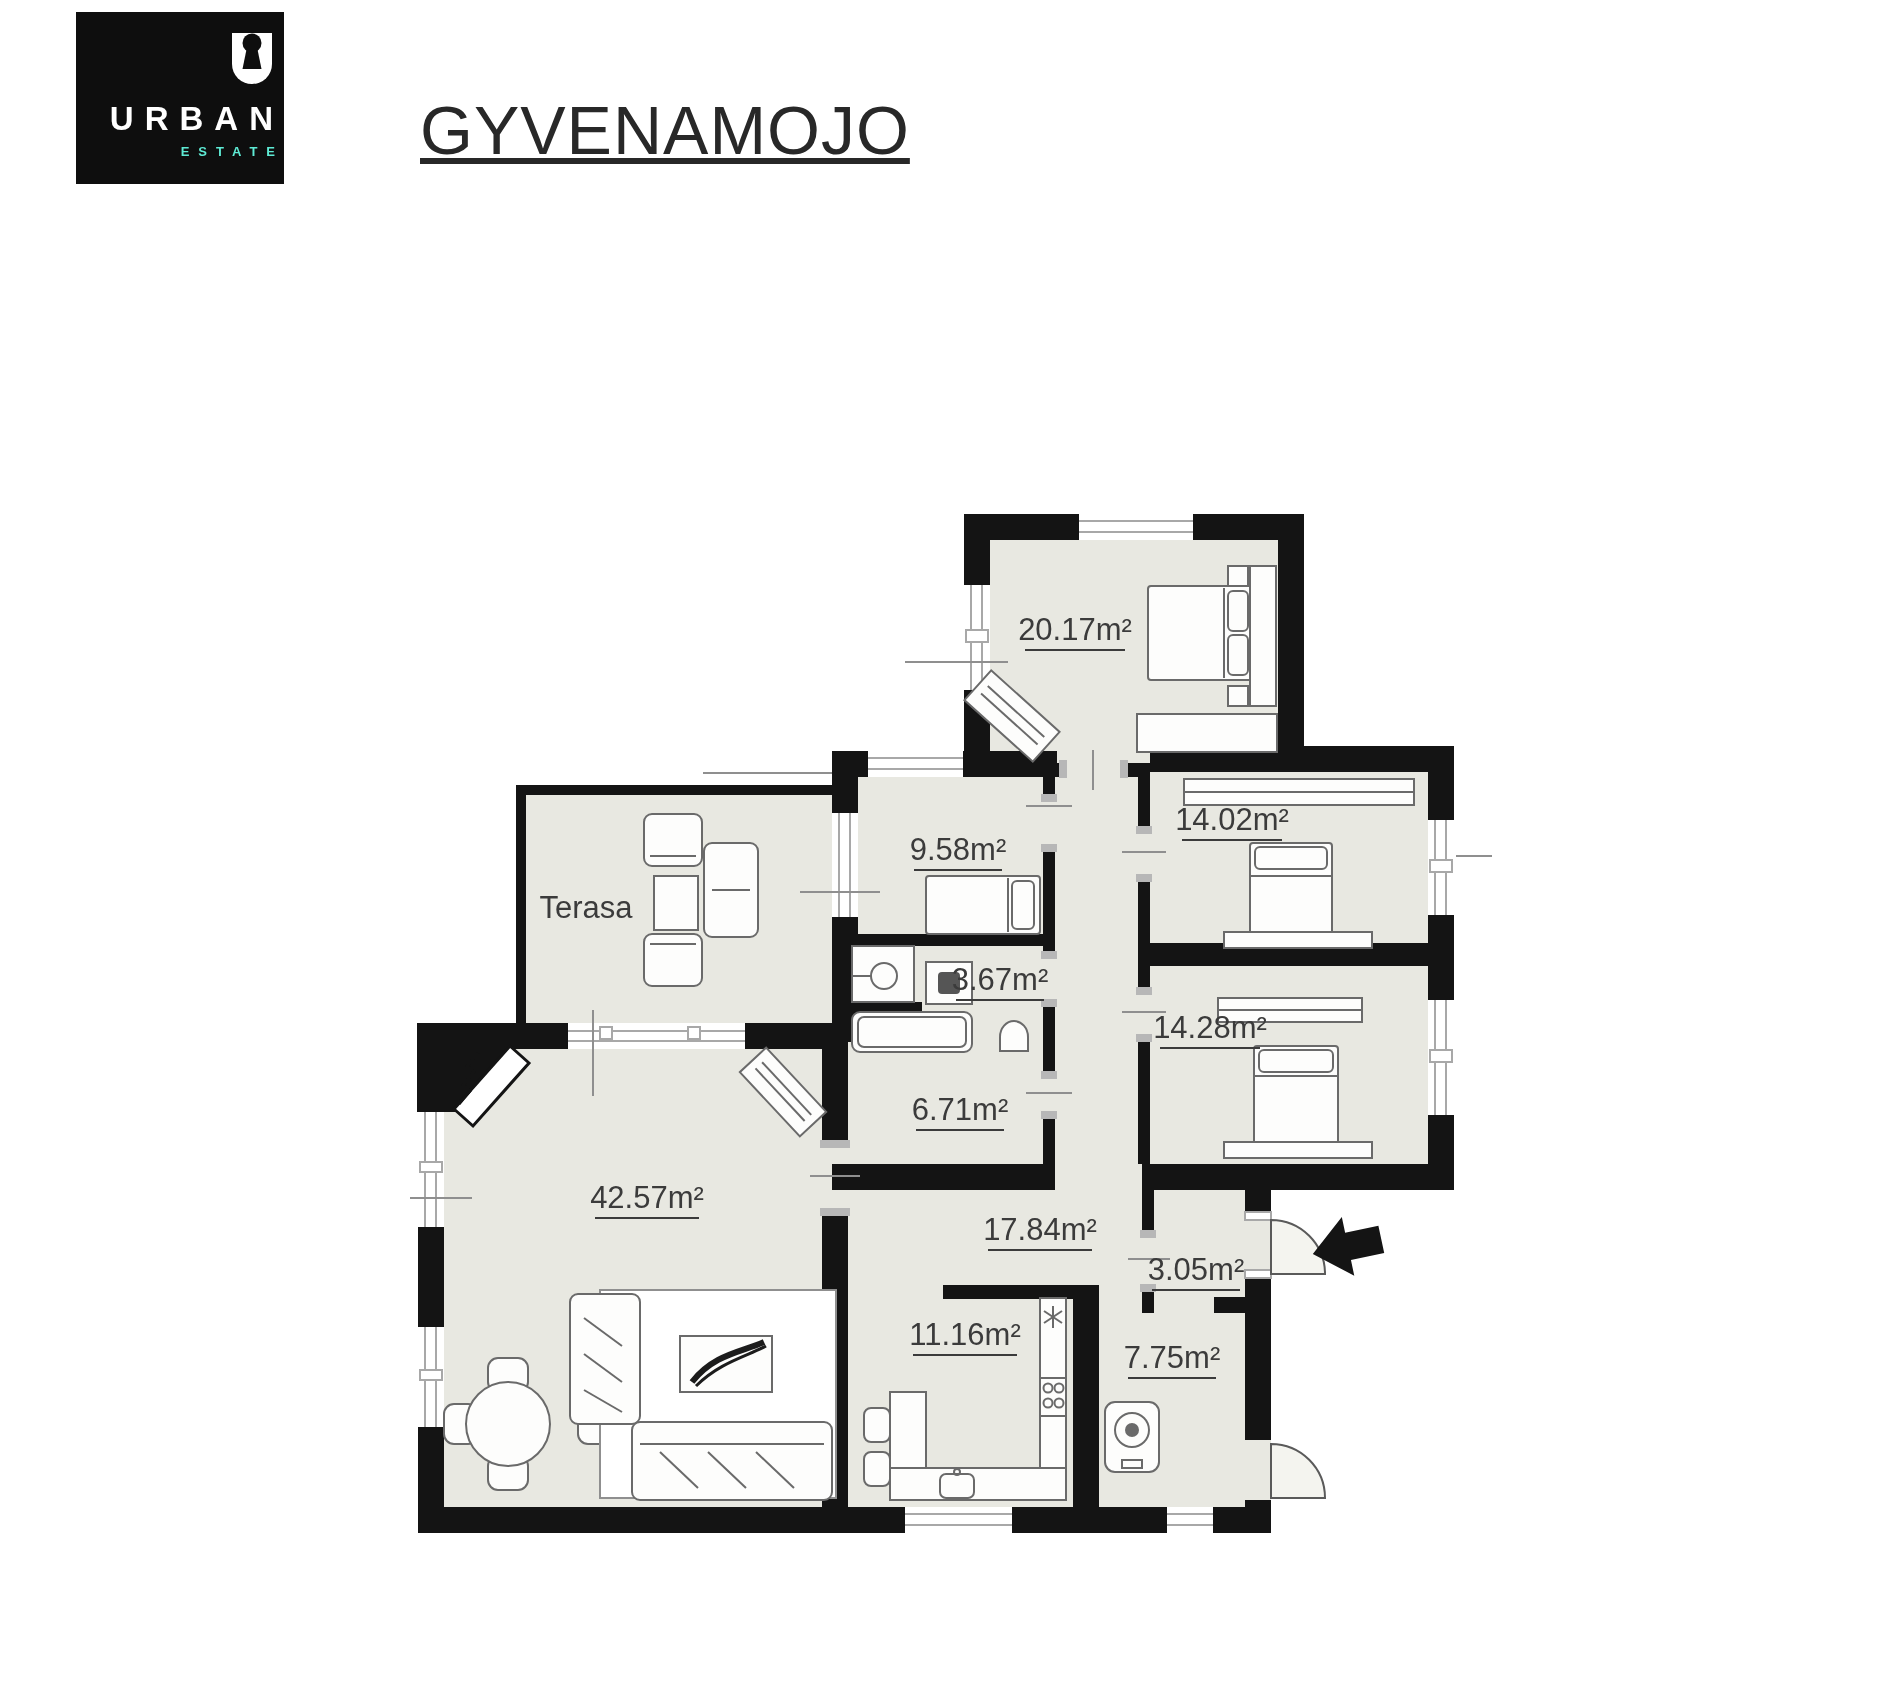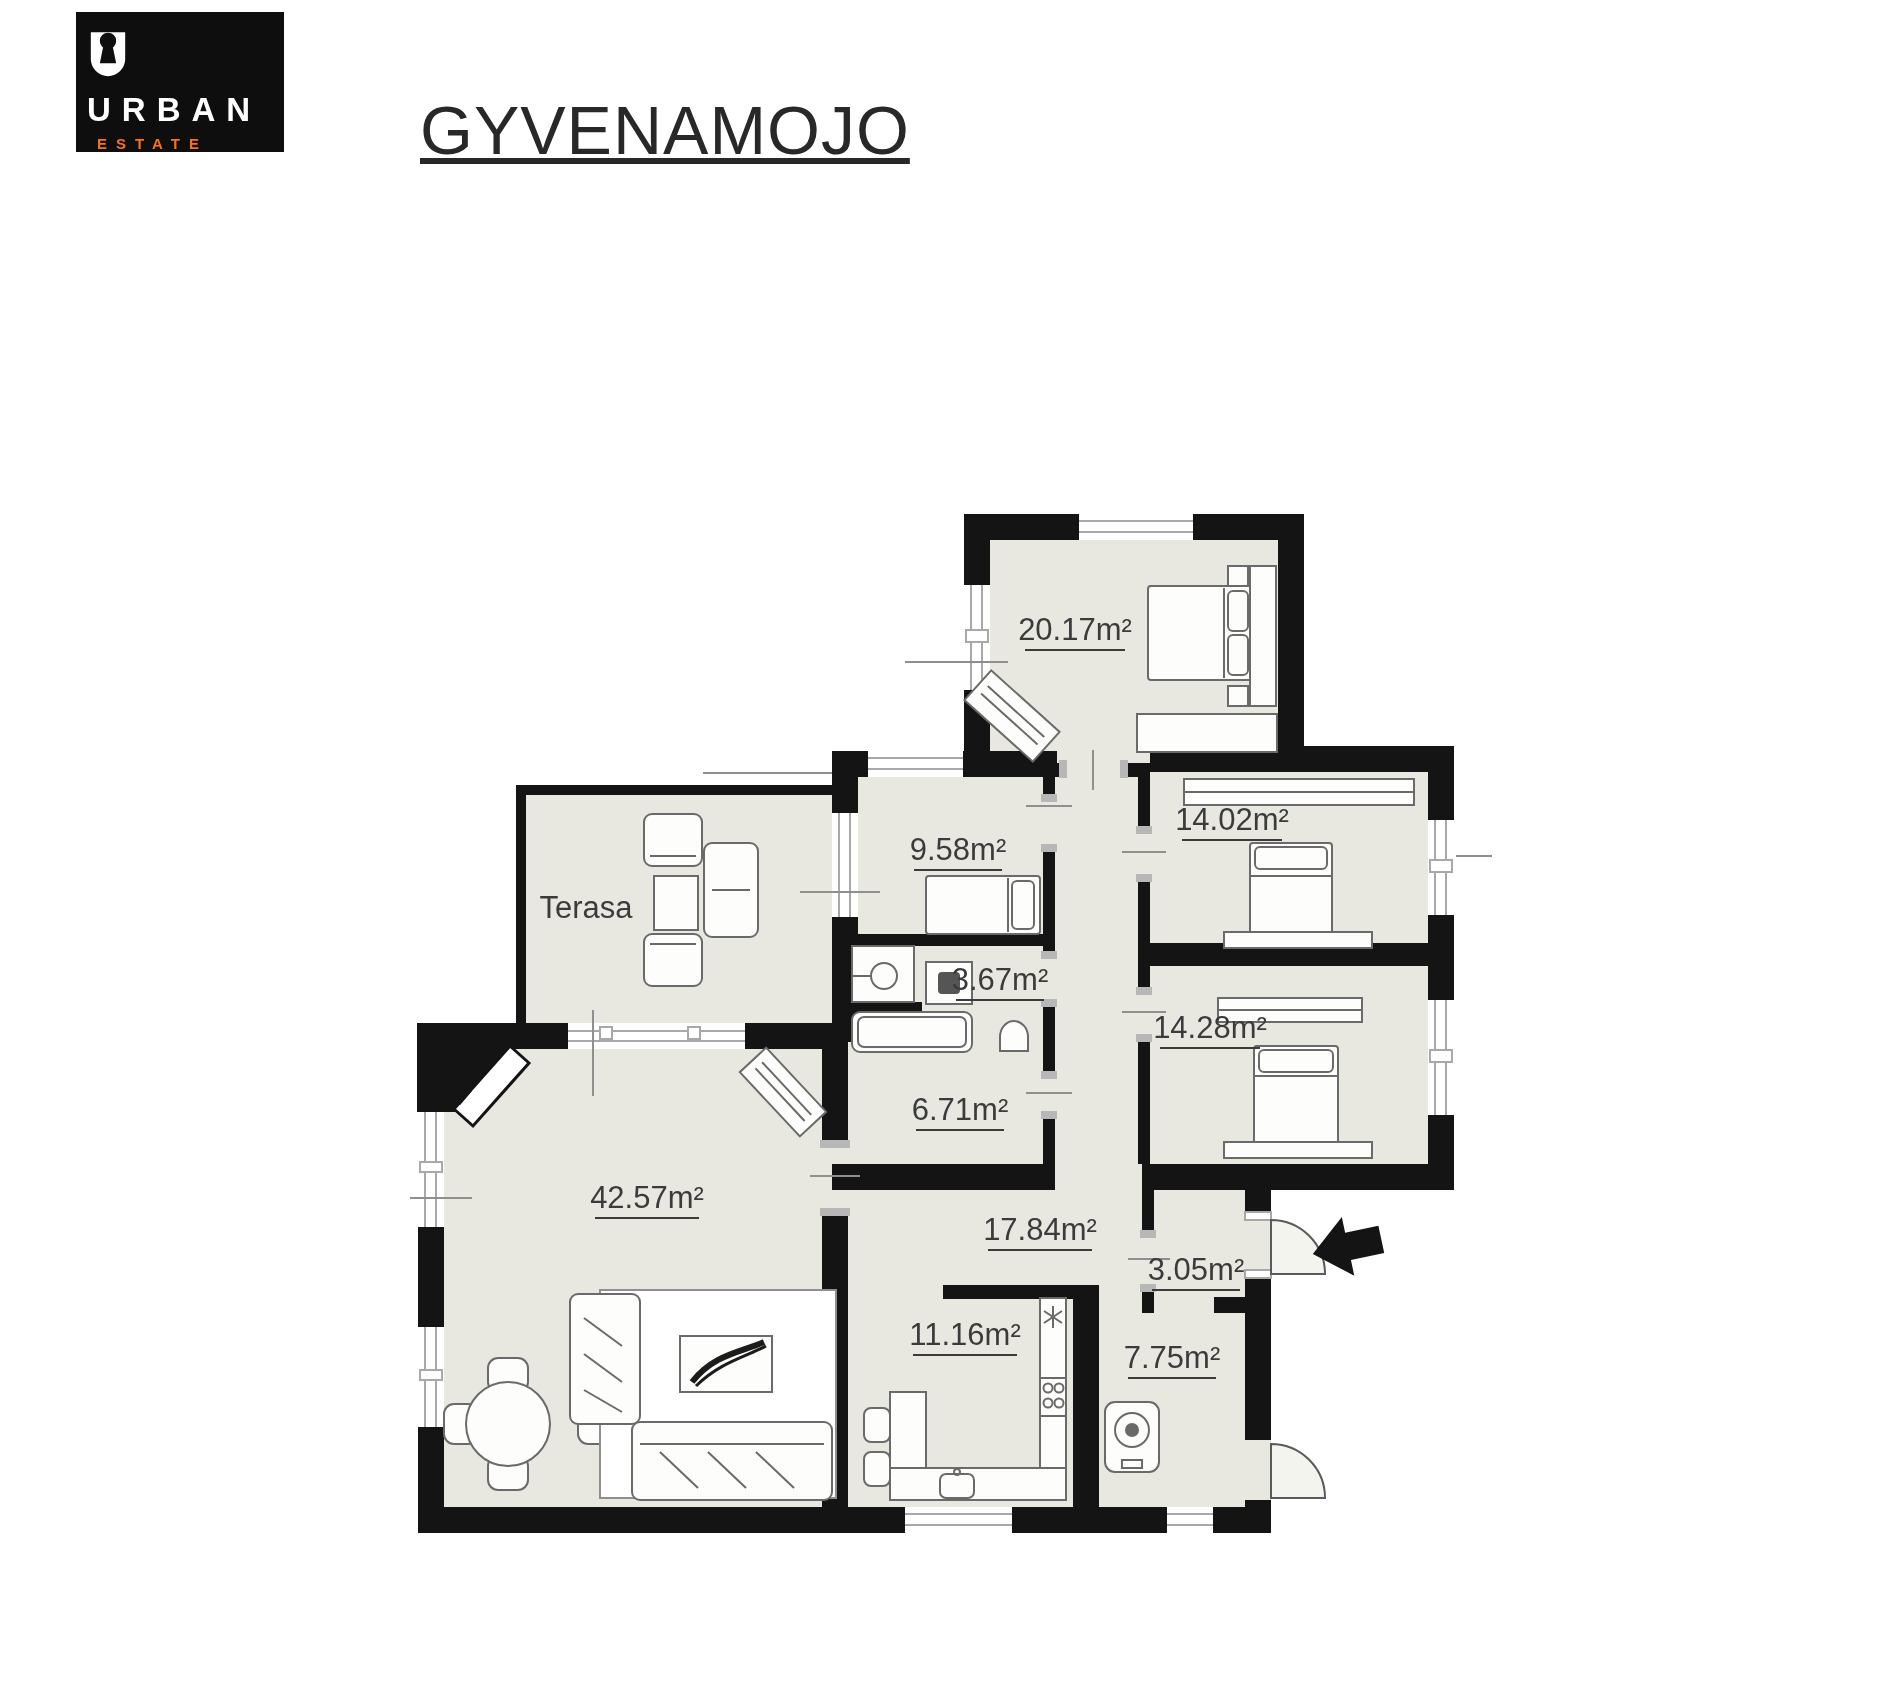--- a/index.html
+++ b/index.html
@@ -1,23 +1,23 @@
 <!DOCTYPE html>
 <html><head>
 <meta charset="utf-8">
 <style>
   html,body{margin:0;padding:0;background:#ffffff;}
   .canvas{position:relative;width:1900px;height:1699px;background:#ffffff;overflow:hidden;
           font-family:"Liberation Sans",sans-serif;}
   
-  .logo{position:absolute;left:76px;top:12px;width:208px;height:140px;background:#0e0e0e;
-        display:flex;flex-direction:column;align-items:flex-start;justify-content:flex-start;}
+  .logo{position:absolute;left:76px;top:12px;width:208px;height:172px;background:#0e0e0e;
+        display:flex;flex-direction:column;align-items:flex-end;justify-content:flex-start;}
   .logo-icon{margin-top:16px;}
   .logo-brand{color:#ffffff;font-size:33px;font-weight:bold;letter-spacing:11px;margin-top:8px;margin-left:11px;}
-  .logo-sub{color:#f97316;font-size:15px;font-weight:bold;letter-spacing:9px;margin-top:6px;margin-left:9px;padding-left:12px;}
+  .logo-sub{color:#5eead4;font-size:13px;font-weight:bold;letter-spacing:9px;margin-top:6px;margin-left:9px;padding-left:12px;}
   
   .title{position:absolute;left:420px;top:84px;width:1050px;text-align:left;color:#282828;
          font-size:68px;font-weight:300;line-height:1.38;letter-spacing:1px;text-decoration:underline;}
   
   .plan{position:absolute;left:0;top:0;}
   .room-label{font-size:31px;fill:#3b3b3b;}
   .wall{fill:#141414;}
   .fill{fill:#e8e8e1;}
   .furn{fill:#fdfdfc;stroke:#6a6a6a;stroke-width:2px;}
   .furn-line{stroke:#6a6a6a;stroke-width:2px;fill:none;}

